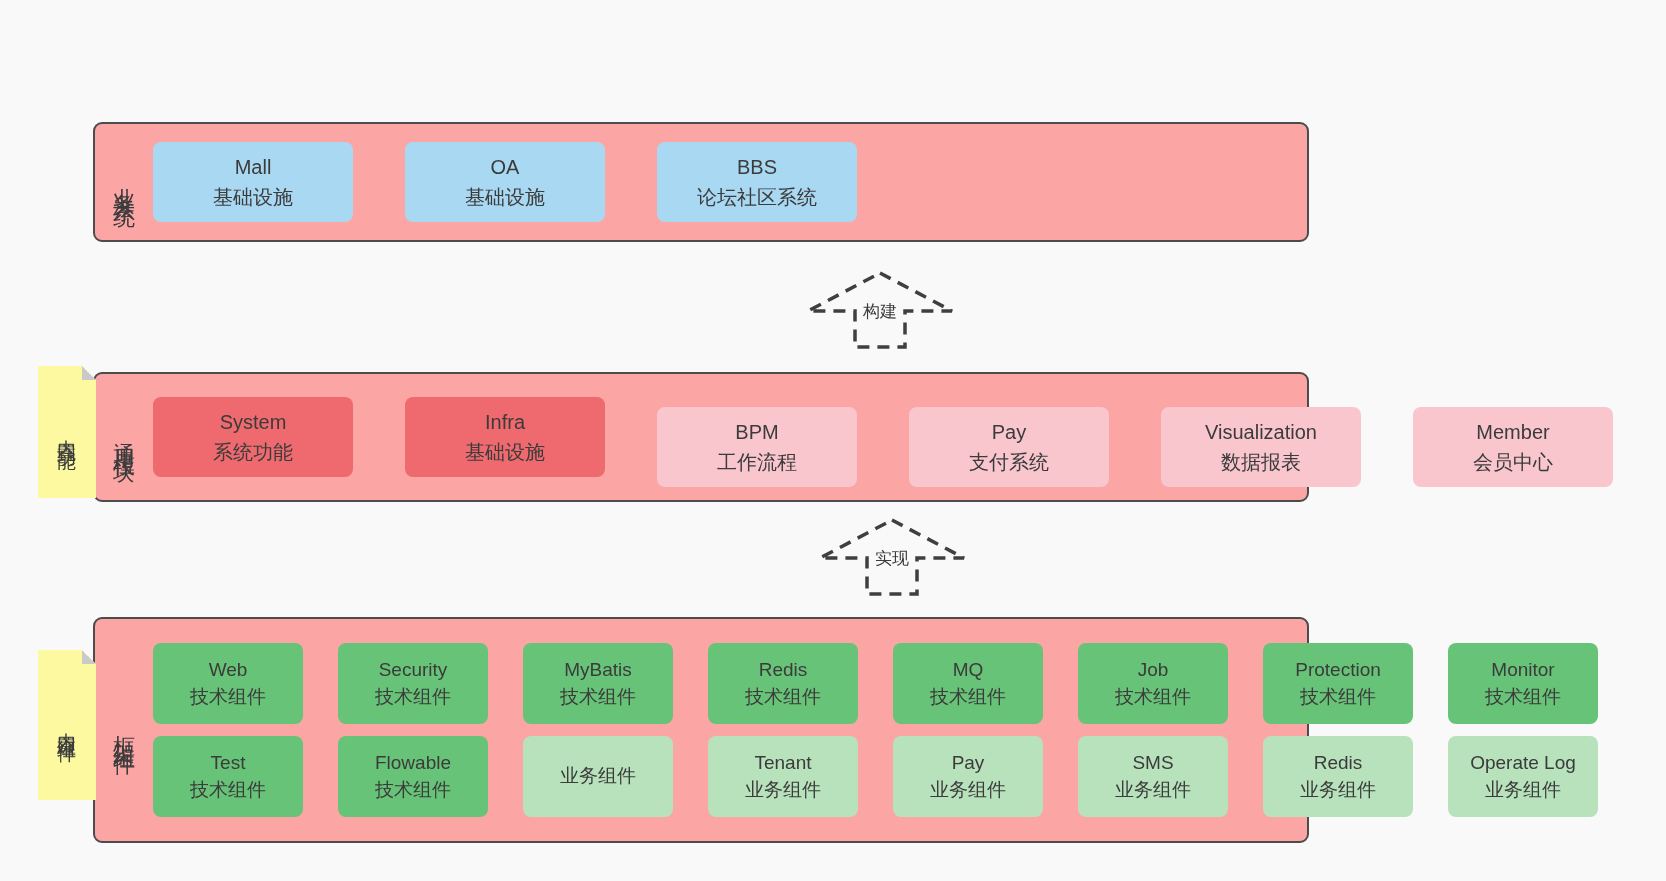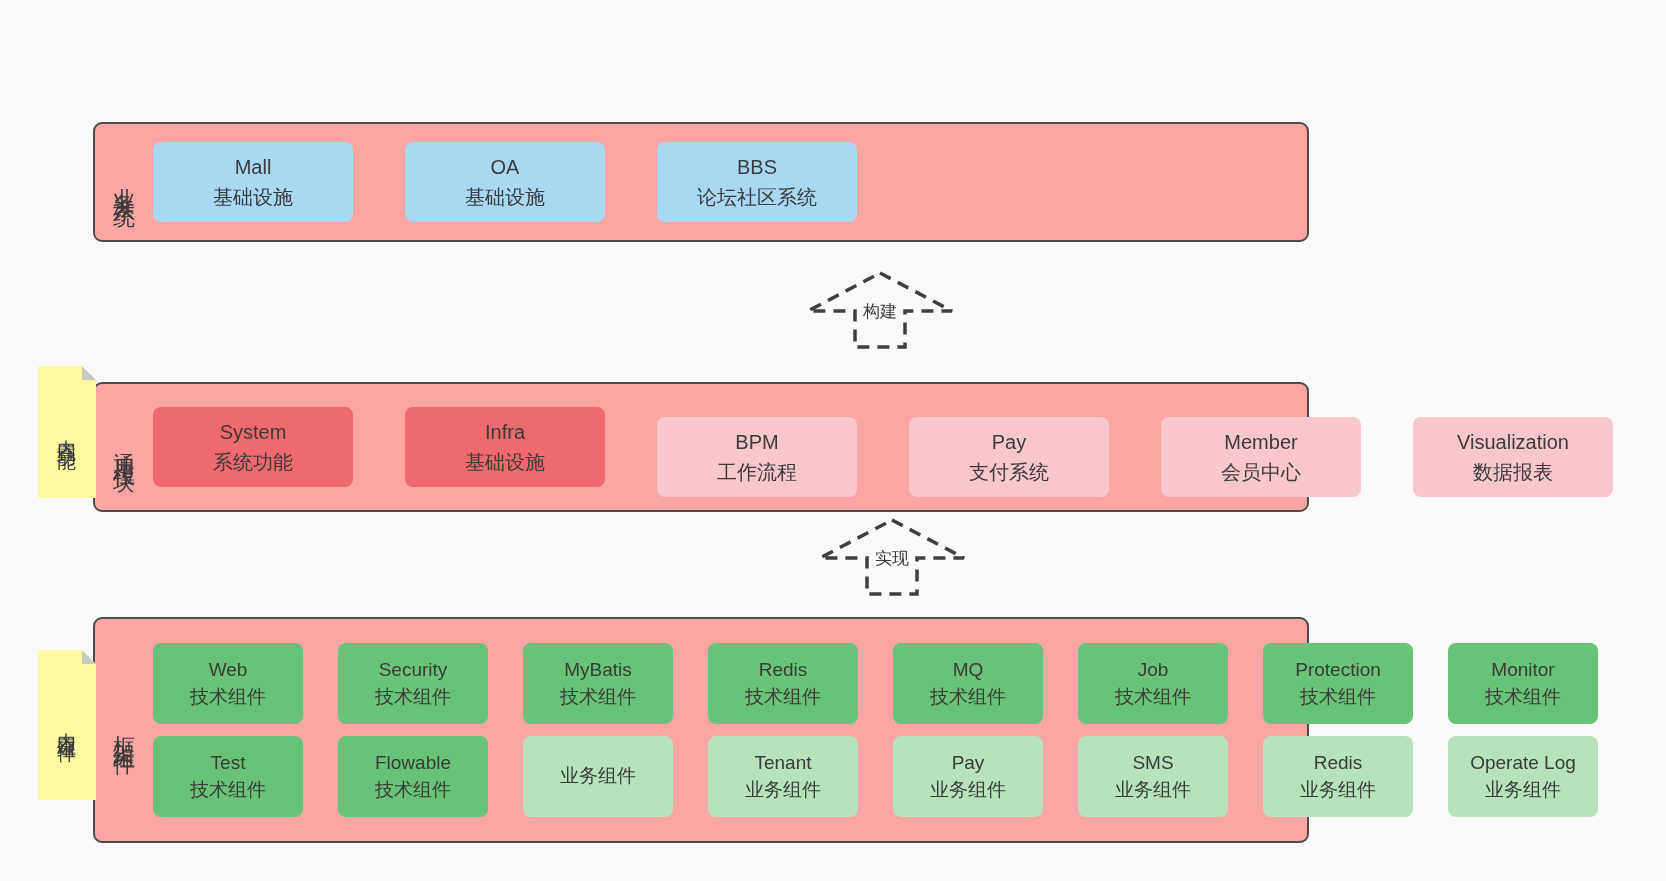--- a/index.html
+++ b/index.html
@@ -9,21 +9,21 @@
     font-family:"Liberation Sans","DejaVu Sans",sans-serif;
     color:#3b3b3b;
   }
   
   .layer{
     position:absolute;left:93px;width:1216px;
     background:#fca5a5;border:2px solid #4c4c4c;border-radius:9px;
     box-sizing:border-box;display:flex;
   }
   #layer-business{top:122px;height:120px;}
-  #layer-modules{top:382px;height:130px;}
+  #layer-modules{top:372px;height:130px;}
   #layer-framework{top:617px;height:226px;}
   .layer-label{
     width:58px;flex:none;display:flex;align-items:center;justify-content:center;
   }
   .vtext{
     writing-mode:vertical-rl;text-orientation:upright;
     font-size:22px;letter-spacing:6px;line-height:1;color:#3b3b3b;
   }
   .layer-content{
     flex:1;display:flex;align-items:center;gap:52px;
@@ -119,26 +119,26 @@
     </div>
     <div class="box pink">
       <div>BPM</div>
       <div>工作流程</div>
     </div>
     <div class="box pink">
       <div>Pay</div>
       <div>支付系统</div>
     </div>
     <div class="box pink">
+      <div>Visualization</div>
+      <div>数据报表</div>
+    </div>
+    <div class="box pink">
       <div>Member</div>
       <div>会员中心</div>
-    </div>
-    <div class="box pink">
-      <div>Visualization</div>
-      <div>数据报表</div>
     </div>
   </div>
 </div>
 
 <svg class="arrow" id="arrow-implement" viewBox="0 0 150 78">
   <path d="M 75 2 L 147 40 L 100 40 L 100 76 L 50 76 L 50 40 L 3 40 Z" fill="none" stroke="#3f3f3f" stroke-width="3.5" stroke-dasharray="12 8"></path>
   <rect x="52" y="28" width="46" height="25" fill="#f9f9f9"></rect>
   <text x="75" y="46" text-anchor="middle">实现</text>
 </svg>
 

